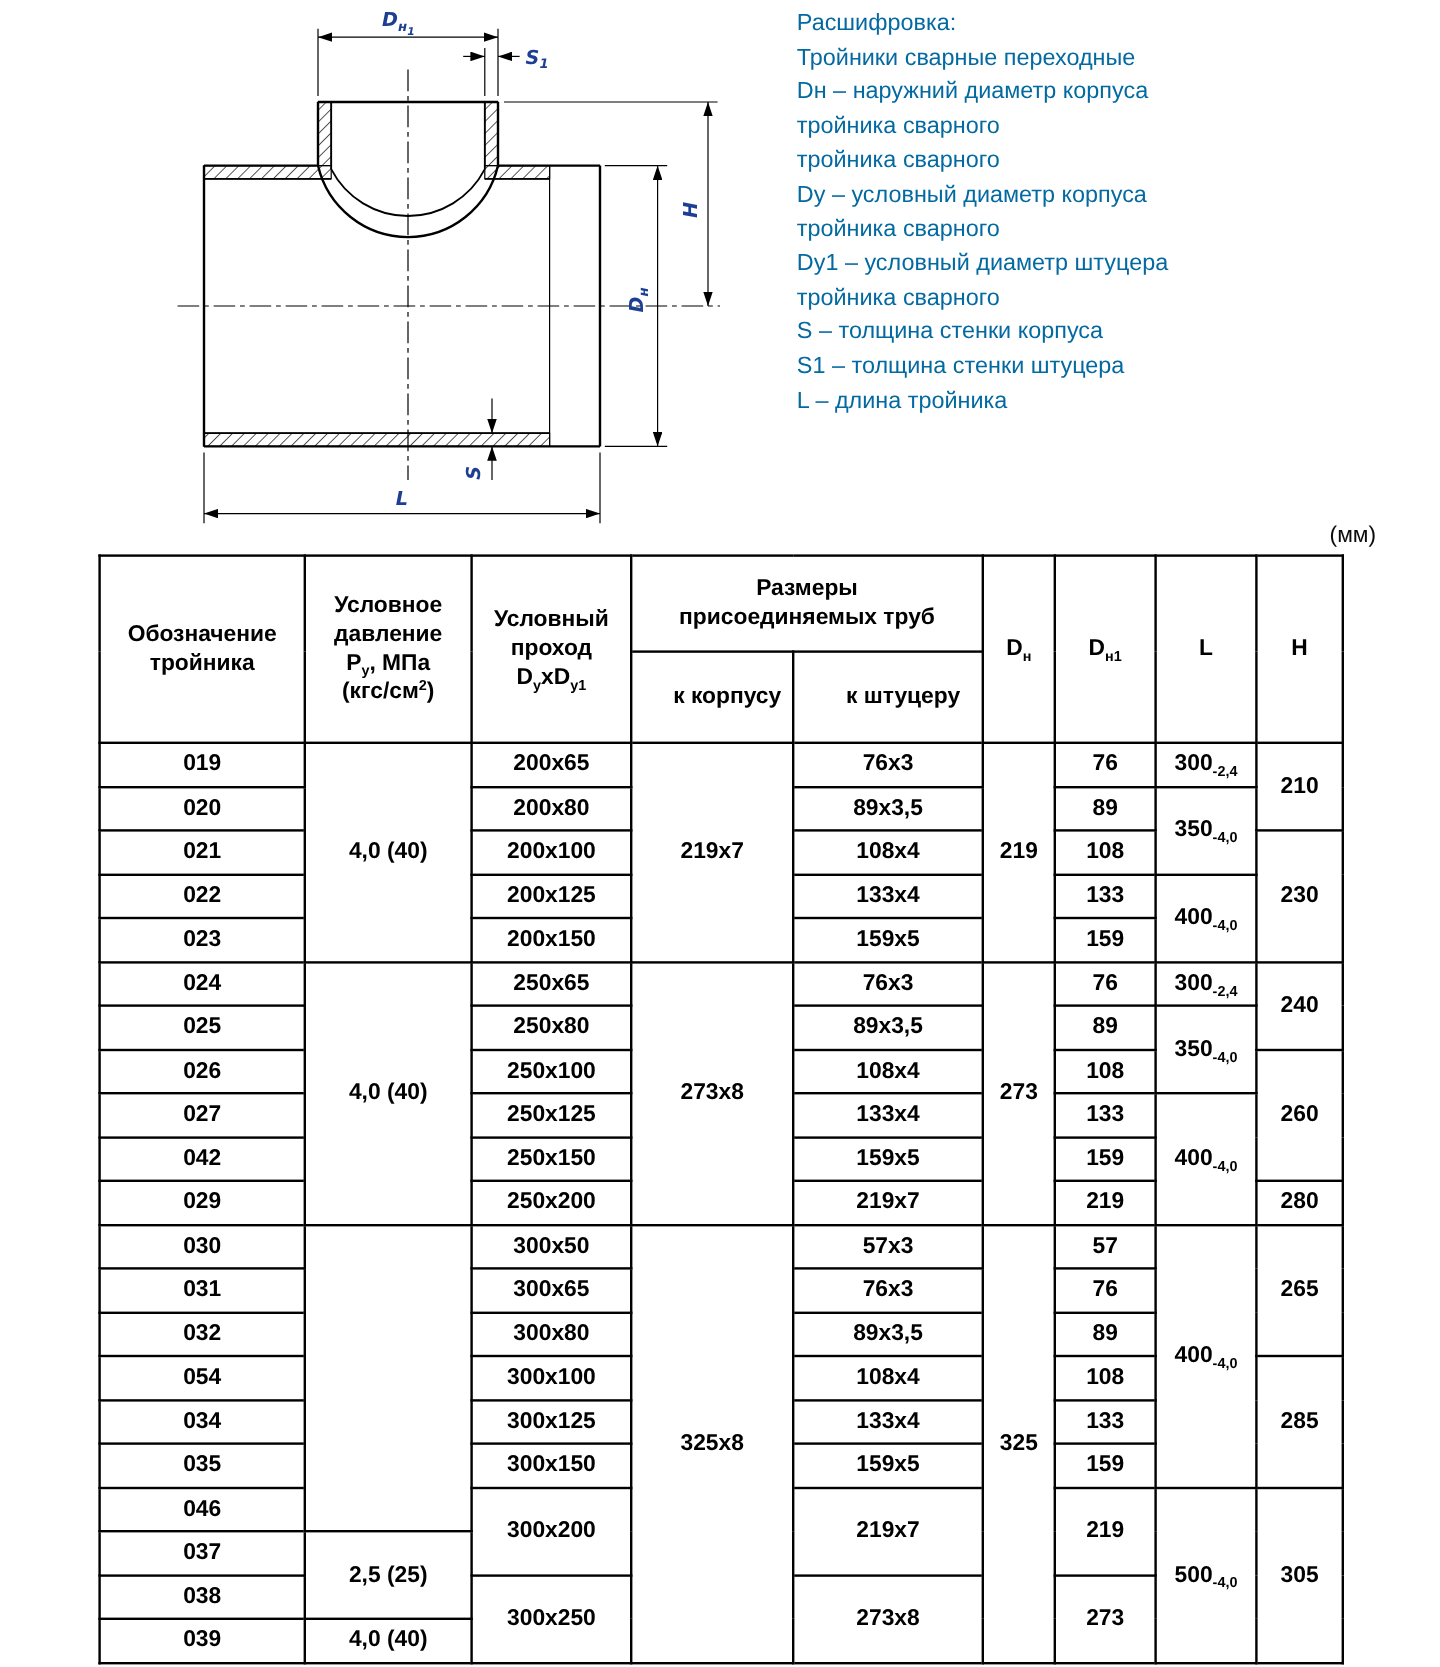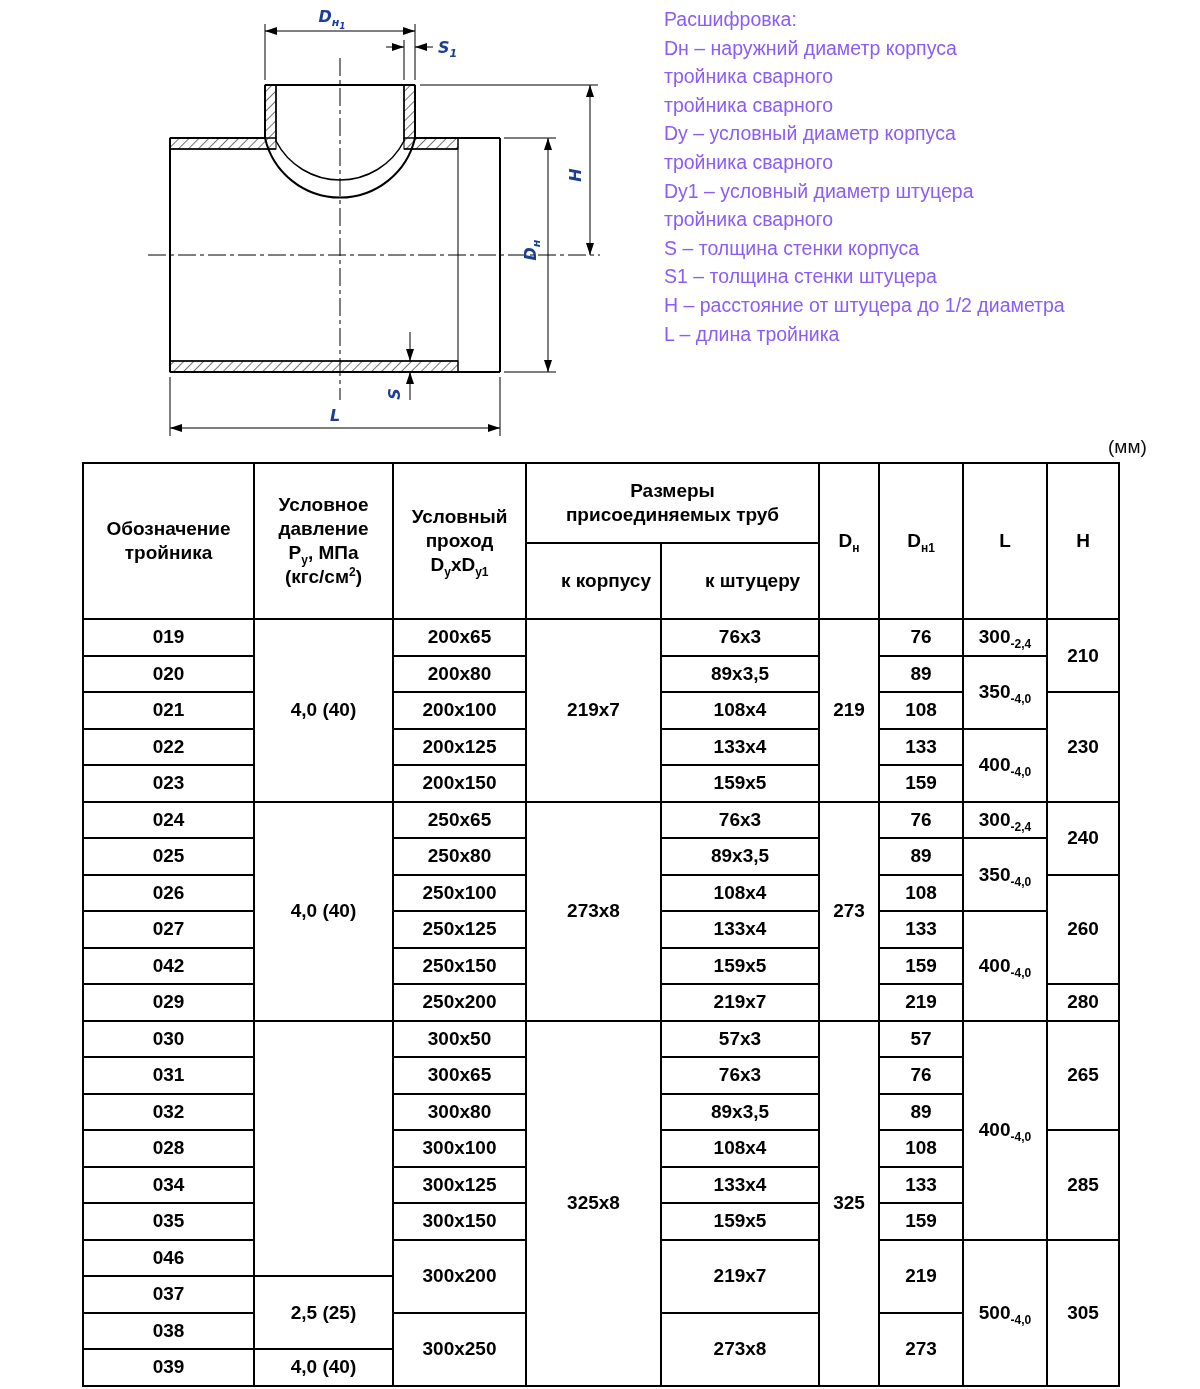--- a/index.html
+++ b/index.html
@@ -8,21 +8,21 @@
 
   
   .drawing{position:absolute;left:0;top:0;}
   .dlbl{font-family:"DejaVu Sans",sans-serif;font-style:italic;font-weight:bold;
         font-size:16px;fill:#1c3f94;}
   .sub1{font-size:11px;}
   .sub2{font-size:9px;}
 
   
   .legend{position:absolute;left:664px;top:5px;width:525px;
-          font-size:19.5px;line-height:28.6px;color:#8b5cf6;}
+          font-size:19.5px;line-height:28.6px;color:#0369a1;}
   .legend-title{font-weight:normal;}
 
   
   .units{position:absolute;left:1108px;top:436px;width:74px;text-align:left;
          font-size:19px;color:#0c0c0c;}
 
   
   table.spec{position:absolute;left:82px;top:462px;width:1036px;
              border-collapse:collapse;table-layout:fixed;}
   table.spec th,table.spec td{border:2px solid #000;text-align:center;
@@ -108,30 +108,30 @@
     <text class="dlbl" x="438" y="53"><tspan>S</tspan><tspan class="sub1" dy="4">1</tspan></text>
     <text class="dlbl" x="581" y="175" text-anchor="middle" transform="rotate(-90 581 175)">H</text>
     <text class="dlbl" x="536" y="250" text-anchor="middle" transform="rotate(-90 536 250)"><tspan>D</tspan><tspan class="sub1" dy="4">н</tspan></text>
     <text class="dlbl" x="400" y="394" text-anchor="middle" transform="rotate(-90 400 394)">S</text>
     <text class="dlbl" x="335" y="421" text-anchor="middle">L</text>
   </svg>
 
   <div class="legend">
     <div class="legend-title">Расшифровка:</div>
     <div>
+        <div>Тройники сварные переходные</div>
         <div>Dн – наружний диаметр корпуса</div>
         <div>тройника сварного</div>
         <div>тройника сварного</div>
         <div>Dу – условный диаметр корпуса</div>
         <div>тройника сварного</div>
         <div>Dу1 – условный диаметр штуцера</div>
         <div>тройника сварного</div>
         <div>S – толщина стенки корпуса</div>
         <div>S1 – толщина стенки штуцера</div>
-        <div>H – расстояние от штуцера до 1/2 диаметра</div>
         <div>L – длина тройника</div>
       </div>
   </div>
 
   <div class="units">(мм)</div>
 
   <table class="spec">
     <colgroup>
       <col style="width:171px">
         <col style="width:139px">
@@ -260,21 +260,21 @@
           <td>76х3</td>
           <td>76</td>
         </tr>
         <tr>
           <td>032</td>
           <td>300х80</td>
           <td>89х3,5</td>
           <td>89</td>
         </tr>
         <tr>
-          <td>028</td>
+          <td>054</td>
           <td>300х100</td>
           <td>108х4</td>
           <td>108</td>
           <td rowspan="3">285</td>
         </tr>
         <tr>
           <td>034</td>
           <td>300х125</td>
           <td>133х4</td>
           <td>133</td>

